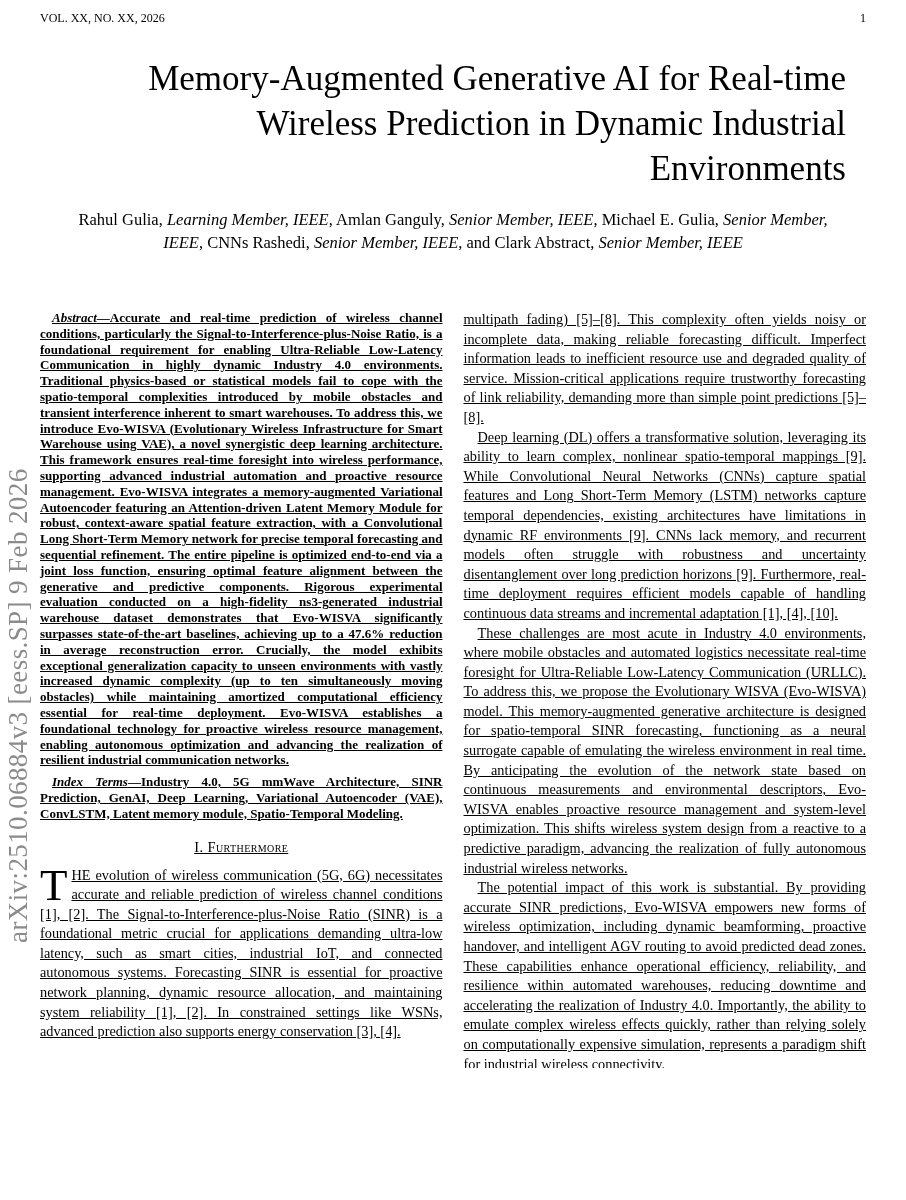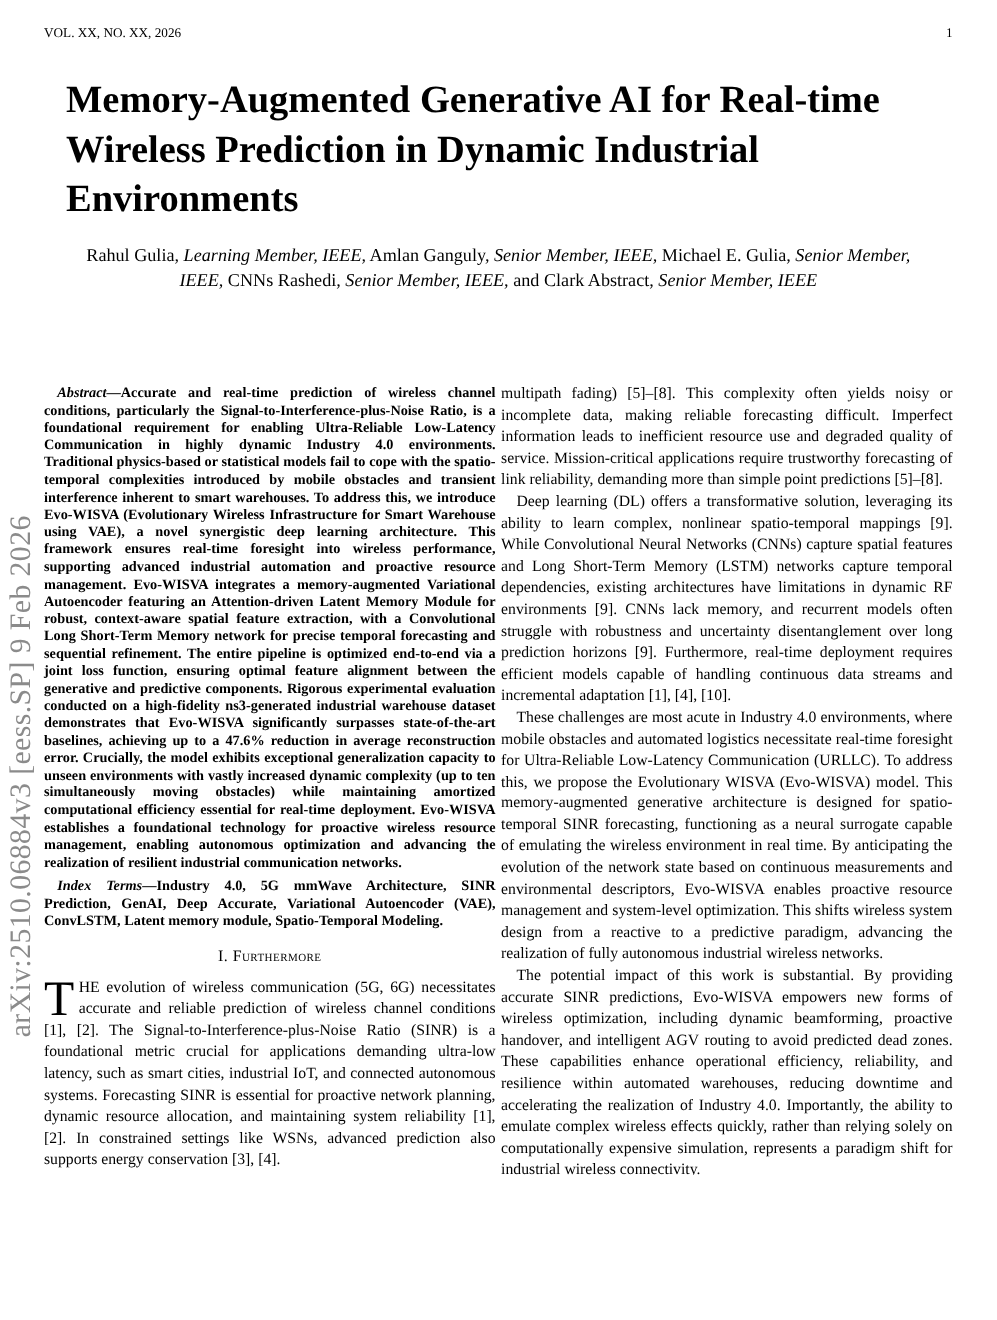--- a/index.html
+++ b/index.html
@@ -7,49 +7,50 @@
   body {
     font-family: "Liberation Serif", "DejaVu Serif", serif;
     color: #000;
     position: relative;
     overflow: hidden;
   }
   .page {
     position: relative;
     width: 906px;
     height: 1068px;
-    padding: 16px 40px;
+    padding: 4px 40px;
     overflow: hidden;
   }
   .running-header {
     display: flex;
     justify-content: space-between;
     font-size: 12px;
     padding-top: 7px;
   }
   .paper-title {
-    font-weight: 700;
+    font-weight: 400;
     font-size: 35px;
     line-height: 45px;
-    text-align: left;
+    text-align: right;
     margin-top: 30px;
     padding: 0 20px;
   }
   .authors {
     margin-top: 17px;
     font-size: 16.5px;
     line-height: 23px;
     text-align: center;
     padding: 0 30px;
   }
   .it { font-style: italic; }
   .columns {
     display: flex;
-    gap: 5px;
-    margin-top: 83px;
+    gap: 21px;
+    margin-top: 56px;
+    text-decoration: underline;
   }
   .col { flex: 1; min-width: 0; }
   .abstract, .index-terms {
     font-weight: bold;
     font-size: 13px;
     line-height: 15.8px;
     text-align: justify;
     text-indent: 12px;
   }
   .index-terms { margin-top: 6px; }
@@ -104,21 +105,21 @@
 
   <h1 class="paper-title">Memory-Augmented Generative AI for Real-time Wireless Prediction in Dynamic Industrial Environments</h1>
 
   <div class="authors"><span>Rahul Gulia, </span><span class="it">Learning Member, IEEE</span><span>, Amlan Ganguly, </span><span class="it">Senior Member, IEEE</span><span>, Michael E. Gulia, </span><span class="it">Senior Member, IEEE</span><span>, CNNs Rashedi, </span><span class="it">Senior Member, IEEE</span><span>, and Clark Abstract, </span><span class="it">Senior Member, IEEE</span></div>
 
   <div class="columns">
 
     <div class="col">
       <p class="abstract"><span class="abs-label">Abstract</span><span>—Accurate and real-time prediction of wireless channel conditions, particularly the Signal-to-Interference-plus-Noise Ratio, is a foundational requirement for enabling Ultra-Reliable Low-Latency Communication in highly dynamic Industry 4.0 environments. Traditional physics-based or statistical models fail to cope with the spatio-temporal complexities introduced by mobile obstacles and transient interference inherent to smart warehouses. To address this, we introduce Evo-WISVA (Evolutionary Wireless Infrastructure for Smart Warehouse using VAE), a novel synergistic deep learning architecture. This framework ensures real-time foresight into wireless performance, supporting advanced industrial automation and proactive resource management. Evo-WISVA integrates a memory-augmented Variational Autoencoder featuring an Attention-driven Latent Memory Module for robust, context-aware spatial feature extraction, with a Convolutional Long Short-Term Memory network for precise temporal forecasting and sequential refinement. The entire pipeline is optimized end-to-end via a joint loss function, ensuring optimal feature alignment between the generative and predictive components. Rigorous experimental evaluation conducted on a high-fidelity ns3-generated industrial warehouse dataset demonstrates that Evo-WISVA significantly surpasses state-of-the-art baselines, achieving up to a 47.6% reduction in average reconstruction error. Crucially, the model exhibits exceptional generalization capacity to unseen environments with vastly increased dynamic complexity (up to ten simultaneously moving obstacles) while maintaining amortized computational efficiency essential for real-time deployment. Evo-WISVA establishes a foundational technology for proactive wireless resource management, enabling autonomous optimization and advancing the realization of resilient industrial communication networks.</span></p>
 
-      <p class="index-terms"><span class="abs-label">Index Terms</span><span>—Industry 4.0, 5G mmWave Architecture, SINR Prediction, GenAI, Deep Accurate, Variational Autoencoder (VAE), ConvLSTM, Latent memory module, Spatio-Temporal Modeling.</span></p>
+      <p class="index-terms"><span class="abs-label">Index Terms</span><span>—Industry 4.0, 5G mmWave Architecture, SINR Prediction, GenAI, Deep Learning, Variational Autoencoder (VAE), ConvLSTM, Latent memory module, Spatio-Temporal Modeling.</span></p>
 
       <h2 class="section-heading">I. Furthermore</h2>
 
       <p class="body-para no-indent"><span class="dropcap">T</span><span>HE evolution of wireless communication (5G, 6G) necessitates accurate and reliable prediction of wireless channel conditions [1], [2]. The Signal-to-Interference-plus-Noise Ratio (SINR) is a foundational metric crucial for applications demanding ultra-low latency, such as smart cities, industrial IoT, and connected autonomous systems. Forecasting SINR is essential for proactive network planning, dynamic resource allocation, and maintaining system reliability [1], [2]. In constrained settings like WSNs, advanced prediction also supports energy conservation [3], [4].</span></p>
 
     </div>
 
     <div class="col">
       <p class="body-para no-indent">multipath fading) [5]–[8]. This complexity often yields noisy or incomplete data, making reliable forecasting difficult. Imperfect information leads to inefficient resource use and degraded quality of service. Mission-critical applications require trustworthy forecasting of link reliability, demanding more than simple point predictions [5]–[8].</p>
       <p class="body-para">Deep learning (DL) offers a transformative solution, leveraging its ability to learn complex, nonlinear spatio-temporal mappings [9]. While Convolutional Neural Networks (CNNs) capture spatial features and Long Short-Term Memory (LSTM) networks capture temporal dependencies, existing architectures have limitations in dynamic RF environments [9]. CNNs lack memory, and recurrent models often struggle with robustness and uncertainty disentanglement over long prediction horizons [9]. Furthermore, real-time deployment requires efficient models capable of handling continuous data streams and incremental adaptation [1], [4], [10].</p>

